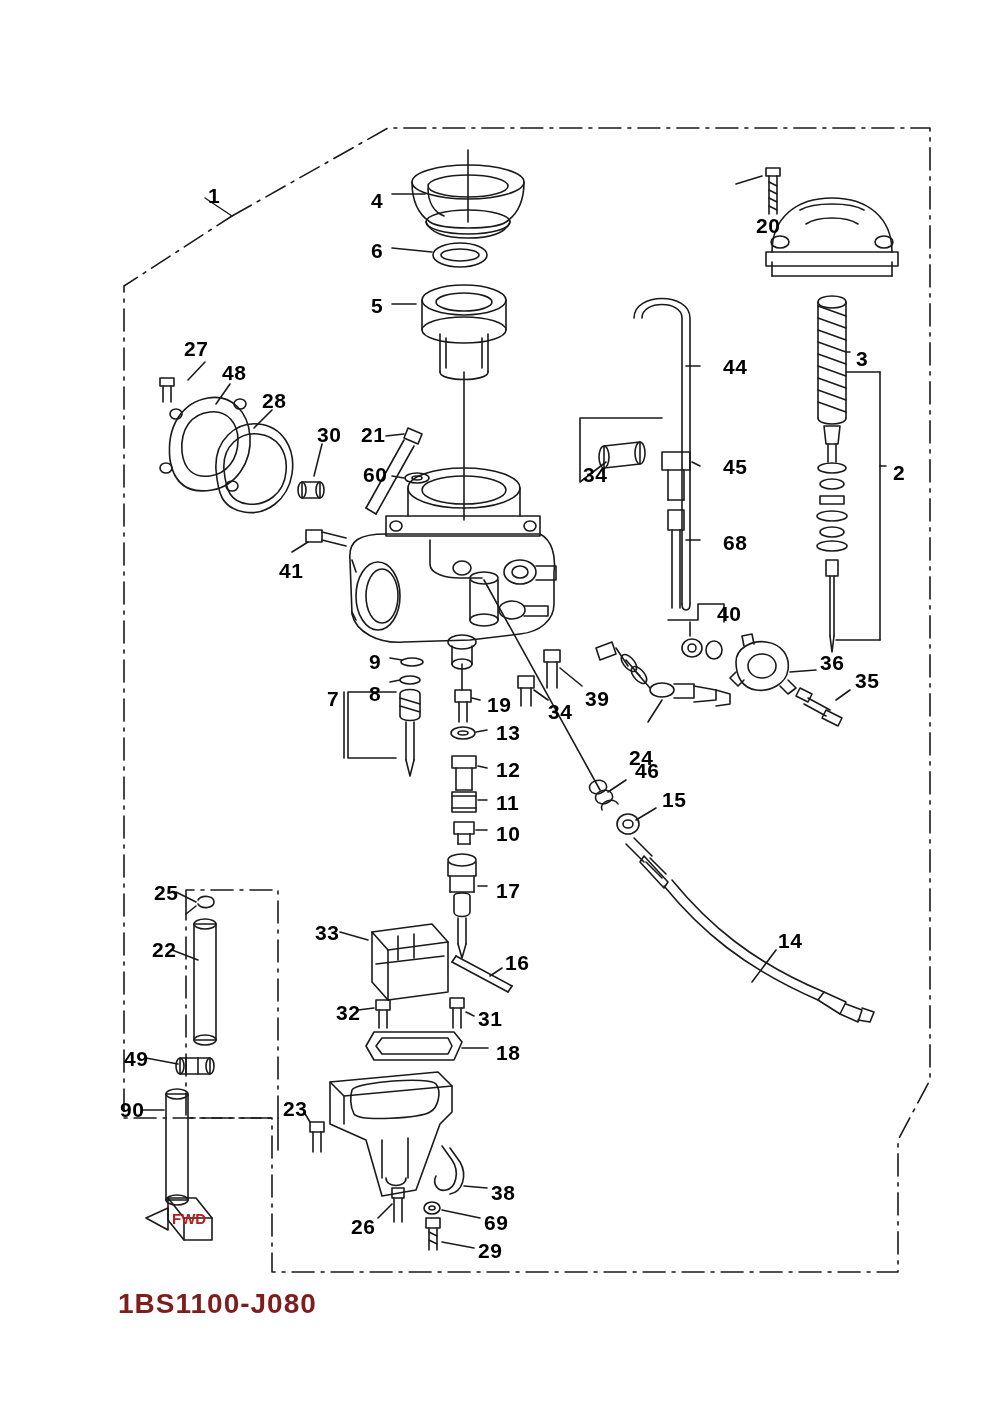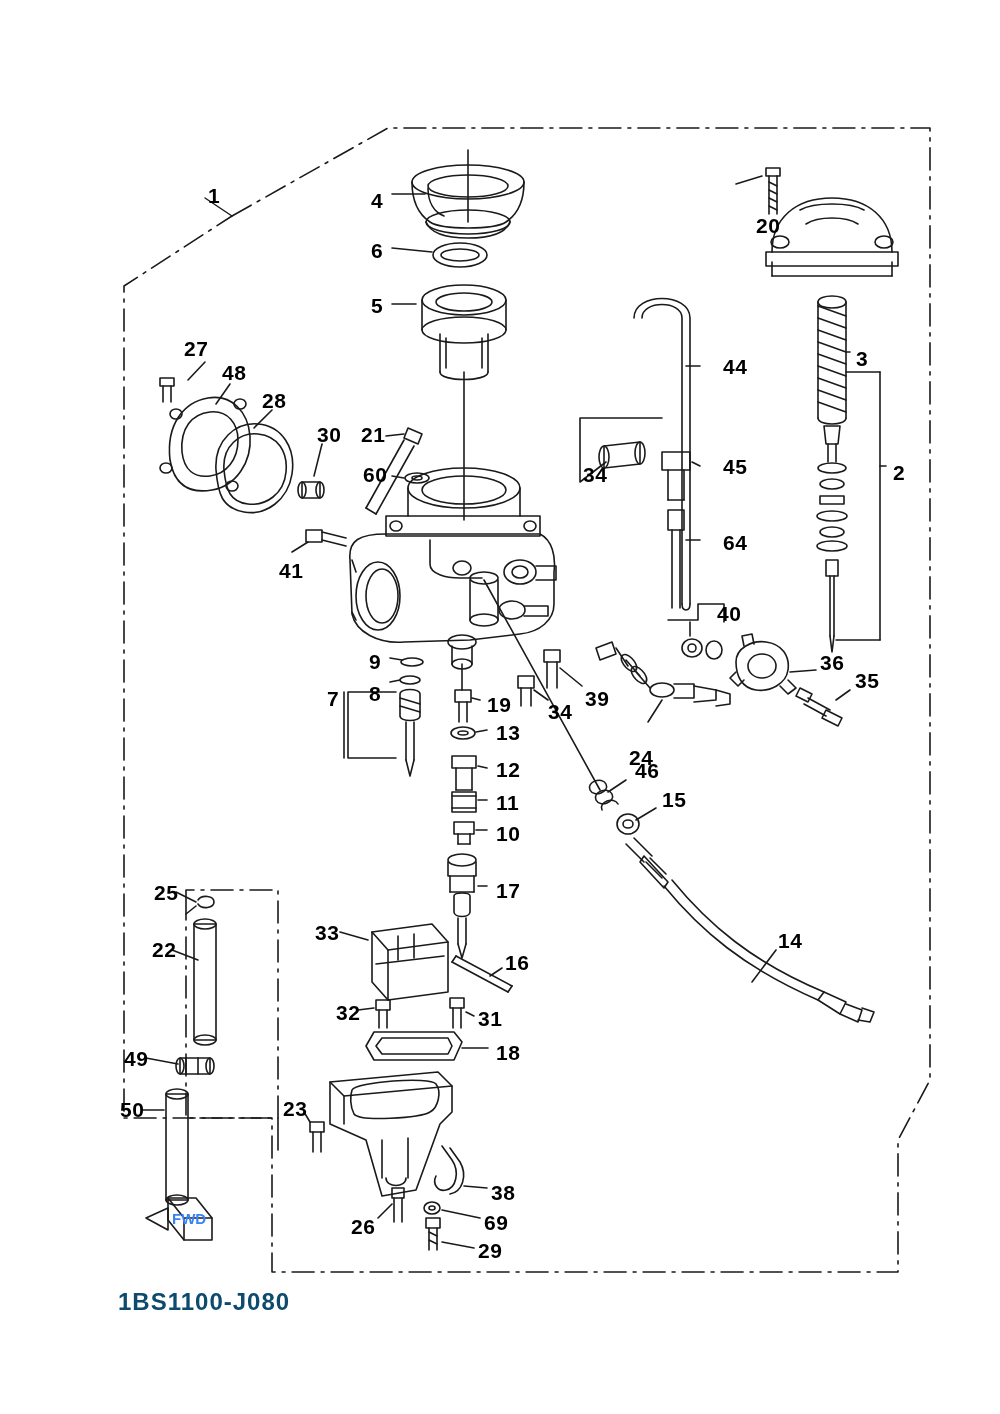--- a/index.html
+++ b/index.html
@@ -34,33 +34,33 @@
     color: #000;
     letter-spacing: 0.5px;
     white-space: nowrap;
     line-height: 1;
   }
   .partcode {
     position: absolute;
     left: 118px;
     top: 1288px;
     font-family: "Liberation Sans", sans-serif;
-    font-size: 24px;
+    font-size: 28px;
     font-weight: 700;
-    color: #0c4a6e;
+    color: #7f1d1d;
     letter-spacing: 1px;
   }
   .fwd-label {
     position: absolute;
     left: 172px;
     top: 1210px;
     font-family: "Liberation Sans", sans-serif;
     font-size: 15px;
     font-weight: 700;
-    color: #3b82f6;
+    color: #b91c1c;
   }
 </style>
 </head>
 <body>
 
 <div id="diagram-root">
 
   <svg class="layer" viewBox="0 0 1000 1414">
     <g fill="none" stroke="#1a1a1a" stroke-width="1.6" stroke-linecap="round" stroke-linejoin="round">
 
@@ -535,25 +535,25 @@
   <div class="callout" style="left:315px; top:922px;">33</div>
   <div class="callout" style="left:583px; top:464px;">34</div>
   <div class="callout" style="left:855px; top:670px;">35</div>
   <div class="callout" style="left:820px; top:652px;">36</div>
   <div class="callout" style="left:484px; top:1212px;">69</div>
   <div class="callout" style="left:491px; top:1182px;">38</div>
   <div class="callout" style="left:585px; top:688px;">39</div>
   <div class="callout" style="left:682px; top:603px;margin-left:35px;">40</div>
   <div class="callout" style="left:279px; top:560px;">41</div>
   <div class="callout" style="left:154px; top:882px;">25</div>
-  <div class="callout" style="left:723px; top:532px;">64</div>
+  <div class="callout" style="left:723px; top:532px;">68</div>
   <div class="callout" style="left:723px; top:356px;">44</div>
   <div class="callout" style="left:723px; top:456px;">45</div>
   <div class="callout" style="left:635px; top:760px;">46</div>
   <div class="callout" style="left:363px; top:464px;">60</div>
   <div class="callout" style="left:222px; top:362px;">48</div>
   <div class="callout" style="left:124px; top:1048px;">49</div>
-  <div class="callout" style="left:120px; top:1099px;">50</div>
+  <div class="callout" style="left:120px; top:1099px;">90</div>
 
   <div class="fwd-label">FWD</div>
   <div class="partcode">1BS1100-J080</div>
 
 </div>
 
 </body></html>

